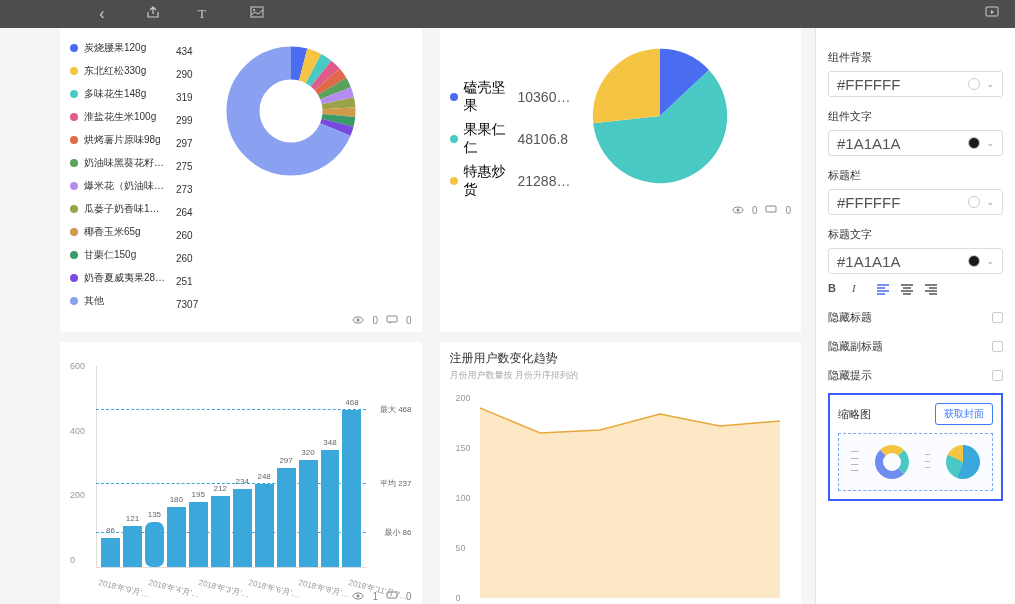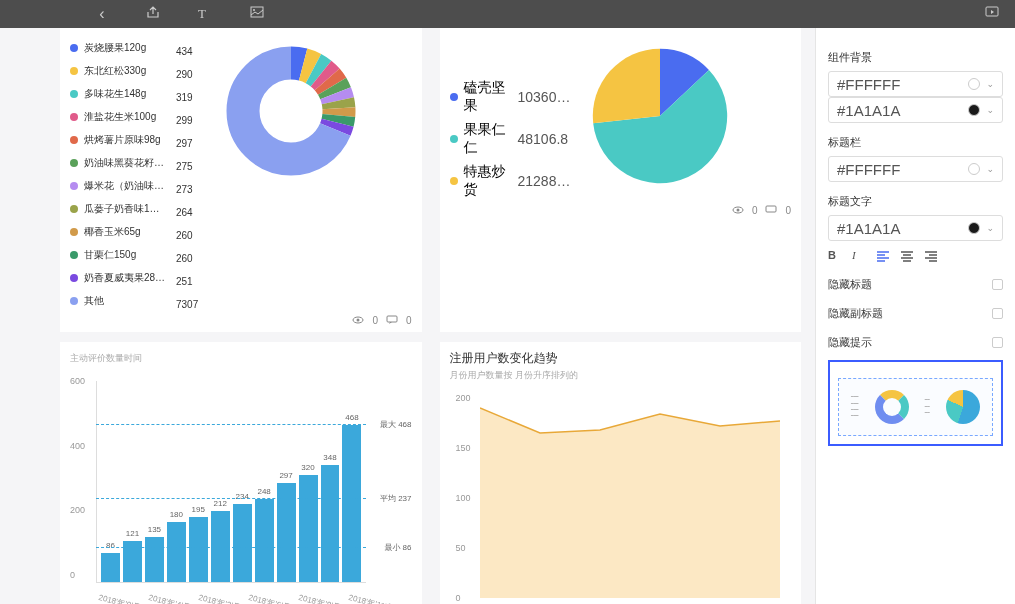--- a/index.html
+++ b/index.html
@@ -231,34 +231,33 @@
           <svg width="12" height="12" viewBox="0 0 12 12">
               <rect x="1" y="2" width="10" height="6" rx="1" stroke="#888" fill="none"></rect>
             </svg>
           <span>0</span>
         </div>
       </div>
     </div>
 
     <div class="row2x" style="margin-top:10px">
       <div class="card">
-        <div class="sub">主动评价数量时间</div>
         <div class="barchart" id="barchart">
             <div class="ylab" style="top: 202px;">0</div>
             <div class="ylab" style="top: 137.333px;">200</div>
             <div class="ylab" style="top: 72.6667px;">400</div>
             <div class="ylab" style="top: 8px;">600</div>
             <div class="bars">
               <div class="bar" style="height: 14.3333%;">
                 <span class="bval">86</span>
               </div>
               <div class="bar" style="height: 20.1667%;">
                 <span class="bval">121</span>
               </div>
-              <div class="bar" style="height: 22.5%;">
+              <div class="bar" style="height: 22.5%; border-radius: 7px;">
                 <span class="bval">135</span>
               </div>
               <div class="bar" style="height: 30%;">
                 <span class="bval">180</span>
               </div>
               <div class="bar" style="height: 32.5%;">
                 <span class="bval">195</span>
               </div>
               <div class="bar" style="height: 35.3333%;">
                 <span class="bval">212</span>
@@ -345,20 +344,21 @@
   </div>
 
   <div class="panel">
     <div class="plabel">组件背景</div>
     <div class="color-inp">
       <span class="hex">#FFFFFF</span>
       <span class="sw" style="background:#fff"></span>
       <span class="chev">⌄</span>
     </div>
 
+    <div class="plabel">组件文字</div>
     <div class="color-inp">
       <span class="hex">#1A1A1A</span>
       <span class="sw" style="background:#1a1a1a"></span>
       <span class="chev">⌄</span>
     </div>
 
     <div class="plabel">标题栏</div>
     <div class="color-inp">
       <span class="hex">#FFFFFF</span>
       <span class="sw" style="background:#fff"></span>
@@ -393,20 +393,24 @@
     <div class="toggle-row">
       <span>隐藏副标题</span>
         <span class="cb"></span>
     </div>
     <div class="toggle-row">
       <span>隐藏提示</span>
         <span class="cb"></span>
     </div>
 
     <div class="thumb-sec">
+      <div class="hdr">
+        <span>缩略图</span>
+        <span class="btn">获取封面</span>
+      </div>
       <div class="preview">
         <div class="mini-lines">━━━<br>━━━<br>━━━<br>━━━</div>
         <div class="mini-donut"></div>
         <div class="mini-lines">━━<br>━━<br>━━</div>
         <div class="mini-pie"></div>
       </div>
     </div>
   </div>
 </div>
 

